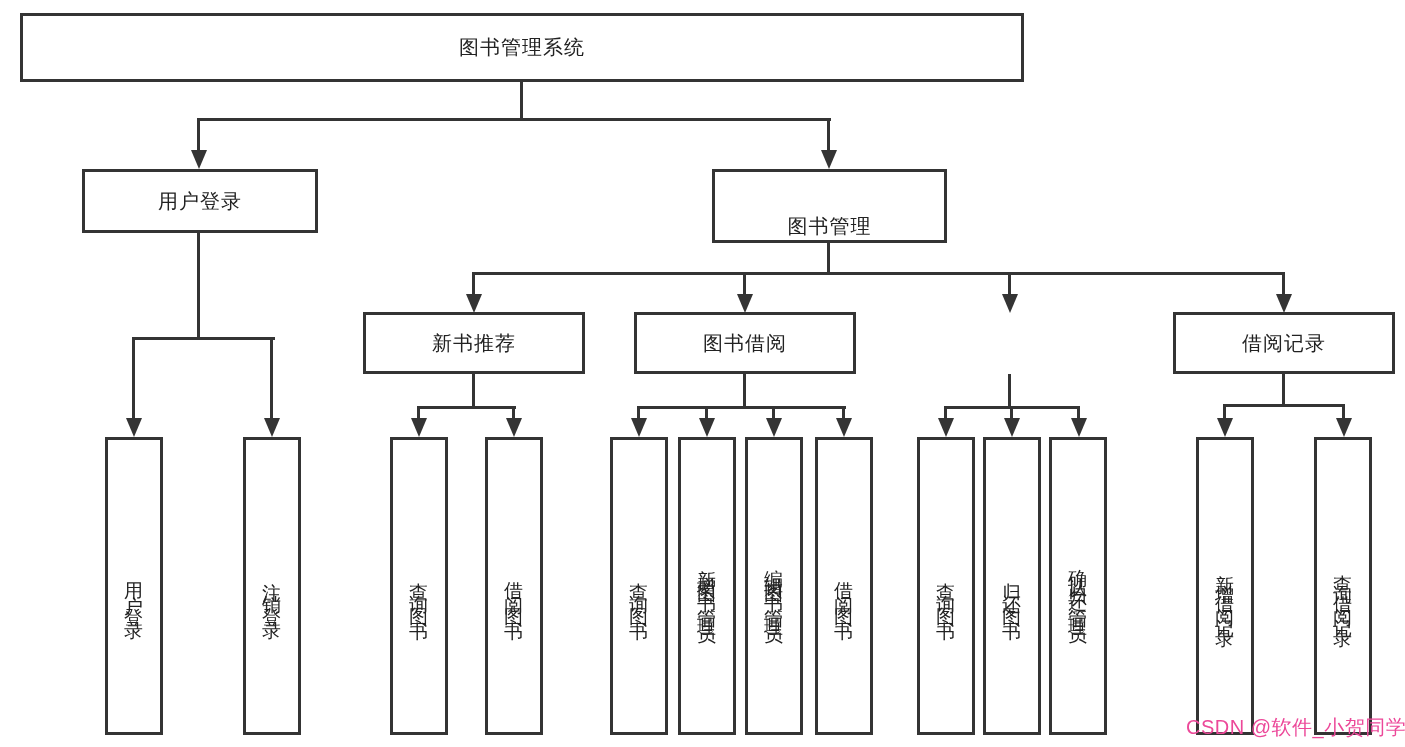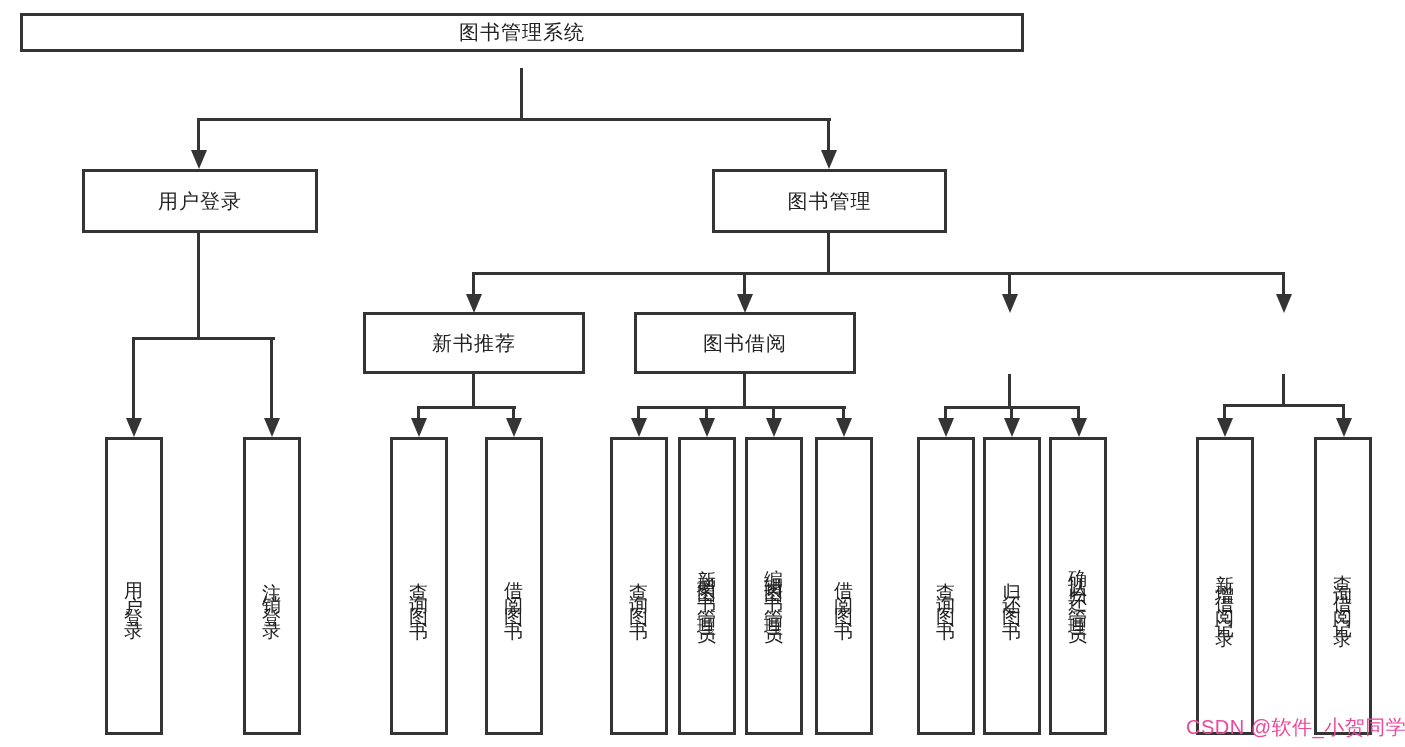--- a/index.html
+++ b/index.html
@@ -64,35 +64,35 @@
     white-space:nowrap;
     z-index:3;
     letter-spacing:0.5px;
   }
 </style>
 </head>
 <body>
 
 <div class="canvas">
 
-  <div class="box" style="left:20px;top:13px;width:1004px;height:39px;">
+  <div class="box" style="left:20px;top:13px;width:1004px;height:69px;">
     <span>图书管理系统</span>
   </div>
 
   <div class="vline" style="left:520px;top:68px;height:50px;"></div>
   <div class="hline" style="left:197px;top:118px;width:634px;"></div>
   <div class="vline" style="left:197px;top:118px;height:34px;"></div>
   <div class="arrow" style="left:191px;top:150px;"></div>
   <div class="vline" style="left:827px;top:118px;height:34px;"></div>
   <div class="arrow" style="left:821px;top:150px;"></div>
 
   <div class="box" style="left:82px;top:169px;width:236px;height:64px;">
     <span>用户登录</span>
   </div>
-  <div class="box" style="left:712px;top:169px;width:235px;height:64px;">
+  <div class="box" style="left:712px;top:169px;width:235px;height:74px;align-items:flex-end;">
     <span>图书管理</span>
   </div>
 
   <div class="vline" style="left:197px;top:233px;height:104px;"></div>
   <div class="hline" style="left:132px;top:337px;width:143px;"></div>
   <div class="vline" style="left:132px;top:337px;height:82px;"></div>
   <div class="arrow" style="left:126px;top:418px;"></div>
   <div class="vline" style="left:270px;top:337px;height:82px;"></div>
   <div class="arrow" style="left:264px;top:418px;"></div>
 
@@ -106,20 +106,23 @@
   <div class="arrow" style="left:1002px;top:294px;"></div>
   <div class="vline" style="left:1282px;top:272px;height:24px;"></div>
   <div class="arrow" style="left:1276px;top:294px;"></div>
 
   <div class="box" style="left:363px;top:312px;width:222px;height:62px;">
     <span>新书推荐</span>
   </div>
   <div class="box" style="left:634px;top:312px;width:222px;height:62px;">
     <span>图书借阅</span>
   </div>
+  <div class="box" style="left:1173px;top:312px;width:222px;height:62px;">
+    <span>借阅记录</span>
+  </div>
 
   <div class="vline" style="left:472px;top:374px;height:35px;"></div>
   <div class="hline" style="left:417px;top:406px;width:99px;"></div>
   <div class="vline" style="left:417px;top:406px;height:14px;"></div>
   <div class="arrow" style="left:411px;top:418px;"></div>
   <div class="vline" style="left:512px;top:406px;height:14px;"></div>
   <div class="arrow" style="left:506px;top:418px;"></div>
 
   <div class="vline" style="left:743px;top:374px;height:35px;"></div>
   <div class="hline" style="left:637px;top:406px;width:209px;"></div>

